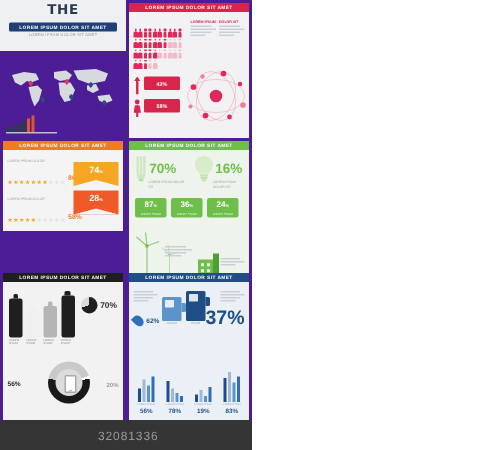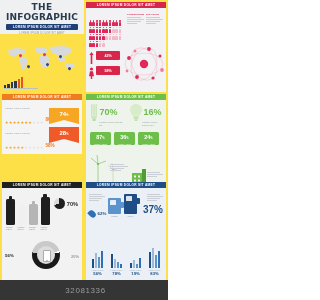--- a/index.html
+++ b/index.html
@@ -1,17 +1,17 @@
 <!DOCTYPE html>
 <html><head>
 <meta charset="utf-8">
 <style>
   html,body{margin:0;padding:0;background:#fff;}
   body{width:168px;height:300px;overflow:hidden;font-family:"Liberation Sans",sans-serif;}
-  .sheet{position:relative;width:168px;height:300px;background:#fde047;}
+  .sheet{position:relative;width:168px;height:300px;background:#4c1d95;}
 
   
   .panel{position:absolute;overflow:hidden;}
   .bar-title{font-size:3.2px;letter-spacing:.3px;color:#fff;text-align:center;
              line-height:6px;height:6px;font-weight:bold;}
   .tinyline{height:1px;background:#c9cfd5;margin:1.1px 0;}
   .tinyline.s{width:60%}
   .tinyline.m{width:80%}
 
   
@@ -124,21 +124,21 @@
   .dlabR{position:absolute;right:3px;top:16px;font-size:4px;font-weight:bold;color:#9c9c9c;}
 
   
   .blue{left:86px;top:182px;width:80px;height:98px;background:#eaf0f6;}
   .blue .bar-title{background:#1f4e87;}
   .pumps{position:absolute;left:22px;top:12px;display:flex;gap:3px;align-items:flex-end;}
   .pump{width:13px;height:20px;position:relative;border-radius:1px;}
   .pump .scr{position:absolute;left:2.2px;top:2.2px;width:6px;height:5px;background:#fff;opacity:.85;border-radius:.5px;}
   .pump .hose{position:absolute;right:-2.6px;top:4px;width:2.6px;height:6px;border-radius:0 1px 1px 0;}
   .pumpcap{font-size:1.9px;color:#8da0b5;text-align:center;margin-top:1px;}
-  .b37{position:absolute;right:3px;top:22px;font-size:10px;font-weight:bold;color:#1f4e87;}
+  .b37{position:absolute;right:3px;top:22px;font-size:13px;font-weight:bold;color:#1f4e87;}
   .bdrop{position:absolute;left:3px;top:28px;display:flex;align-items:center;}
   .drop{width:6px;height:7.5px;background:#2f6fb5;border-radius:0 60% 60% 60%;transform:rotate(-45deg);}
   .bdropv{font-size:4.4px;font-weight:bold;color:#1f4e87;margin-left:2.5px;}
   .bluetxtL{position:absolute;left:3px;top:11px;width:16px;}
   .bluetxtR{position:absolute;right:3px;top:11px;width:16px;}
   .groupchart{position:absolute;left:3px;bottom:4px;width:74px;height:36px;display:flex;gap:2px;}
   .grp{flex:1;position:relative;}
   .grpbars{position:absolute;bottom:8px;left:0;right:0;height:20px;display:flex;
            align-items:flex-end;justify-content:center;gap:1.2px;}
   .grpbars span{width:2px;display:block;}
@@ -153,21 +153,20 @@
   .wm .id{color:#9a9a9a;font-size:8px;margin-left:3px;}
 </style>
 </head>
 <body>
 
 <div class="sheet">
 
   <div class="panel hdr">
     <div class="title">
       <div>THE</div>
-      <div class="l2">INFOGRAPHIC</div>
     </div>
     <div class="hdr-ribbon">
       <div class="bar-title">LOREM IPSUM DOLOR SIT AMET</div>
     </div>
     <div class="hdr-sub">LOREM IPSUM DOLOR SIT AMET</div>
   </div>
 
   <div class="panel map">
     <svg class="mapsvg" viewBox="0 0 80 33">
       <g fill="#d6dade">

